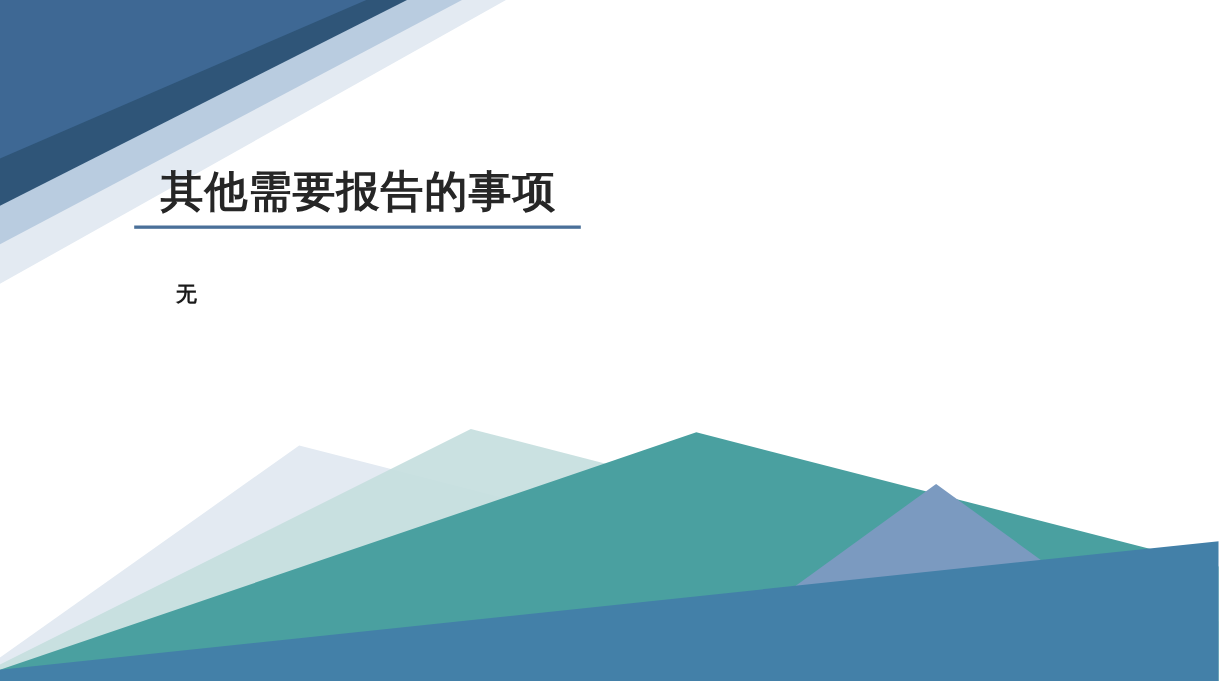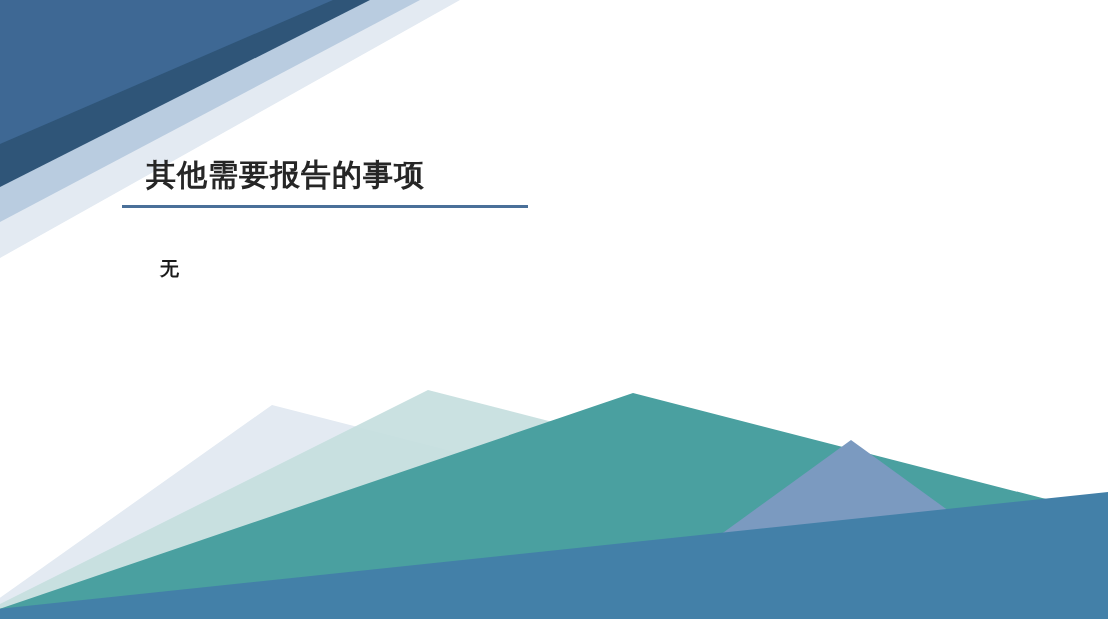--- a/index.html
+++ b/index.html
@@ -29,21 +29,21 @@
     position: absolute;
     left: 0;
     top: 0;
     width: 1108px;
     height: 619px;
   }
   #slide-title {
     position: absolute;
     left: 146px;
     top: 155px;
-    font-size: 30px;
+    font-size: 39px;
     font-weight: bold;
     color: #262626;
     letter-spacing: 1px;
     line-height: 40px;
     white-space: nowrap;
   }
   #title-rule {
     position: absolute;
     left: 122px;
     top: 205px;

